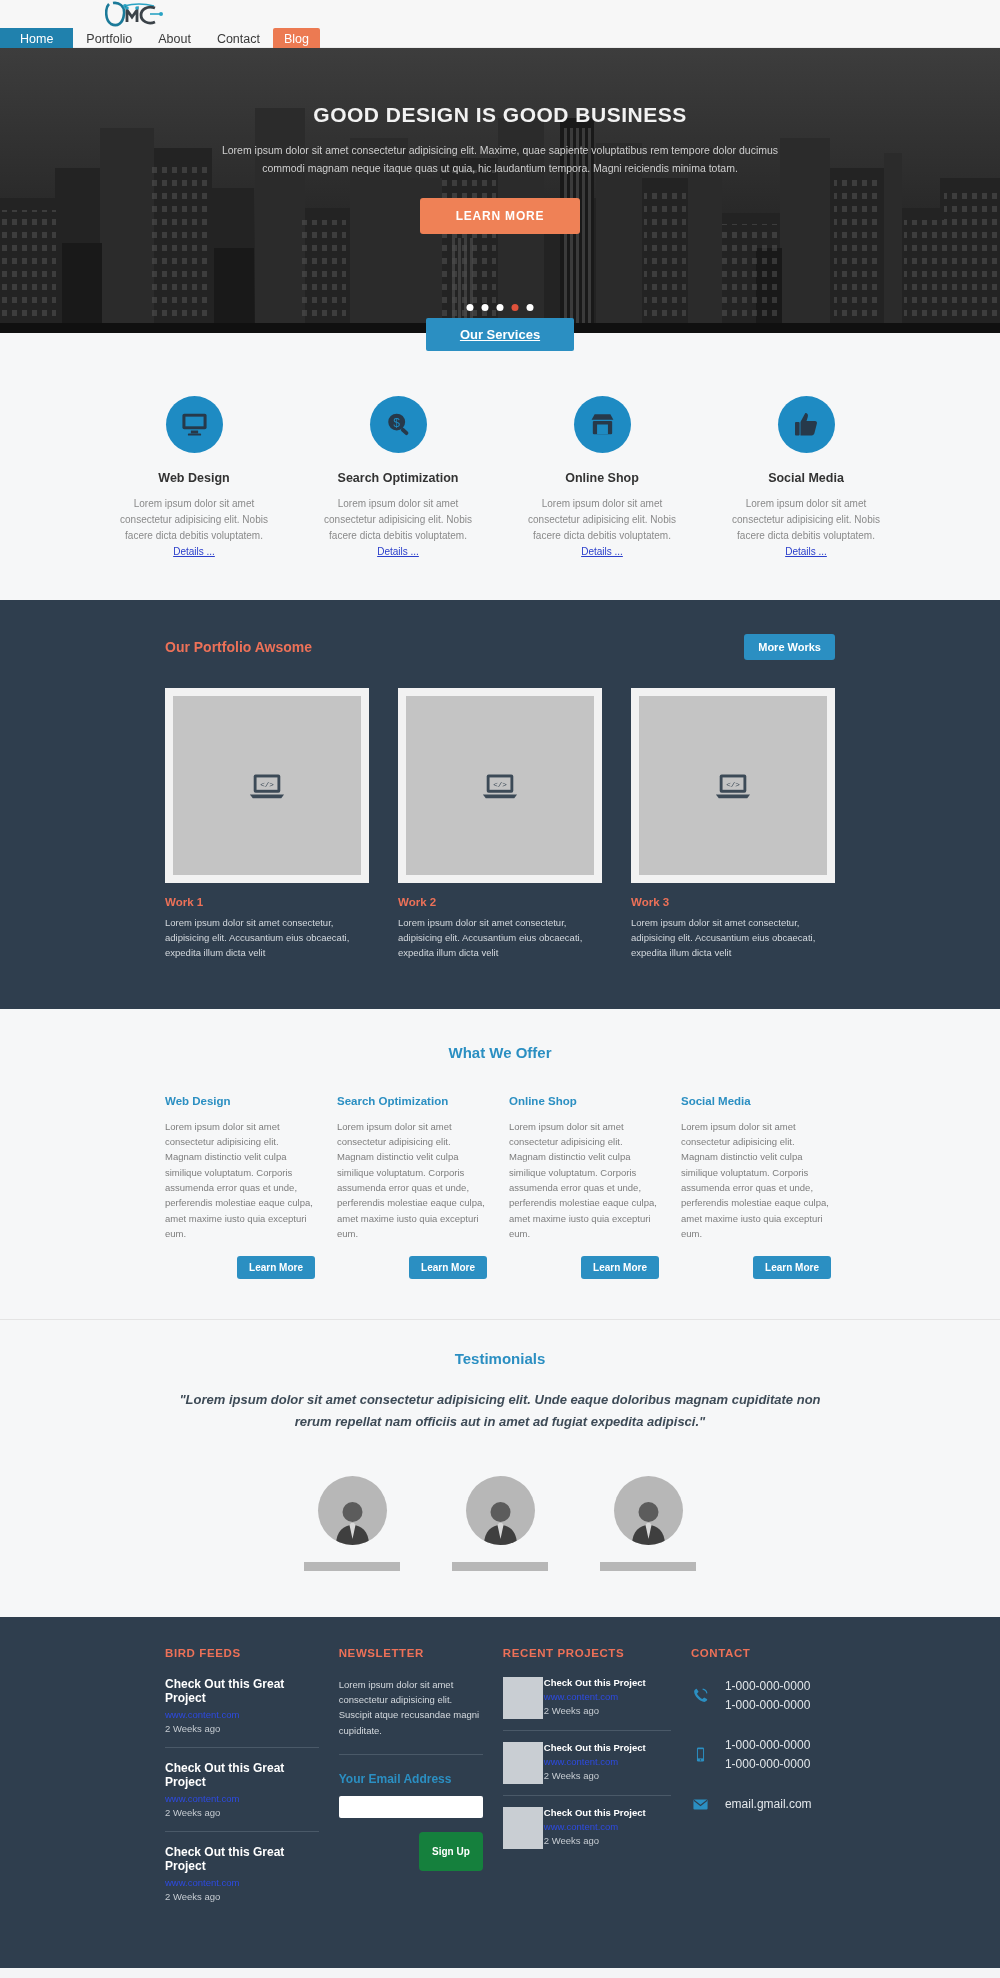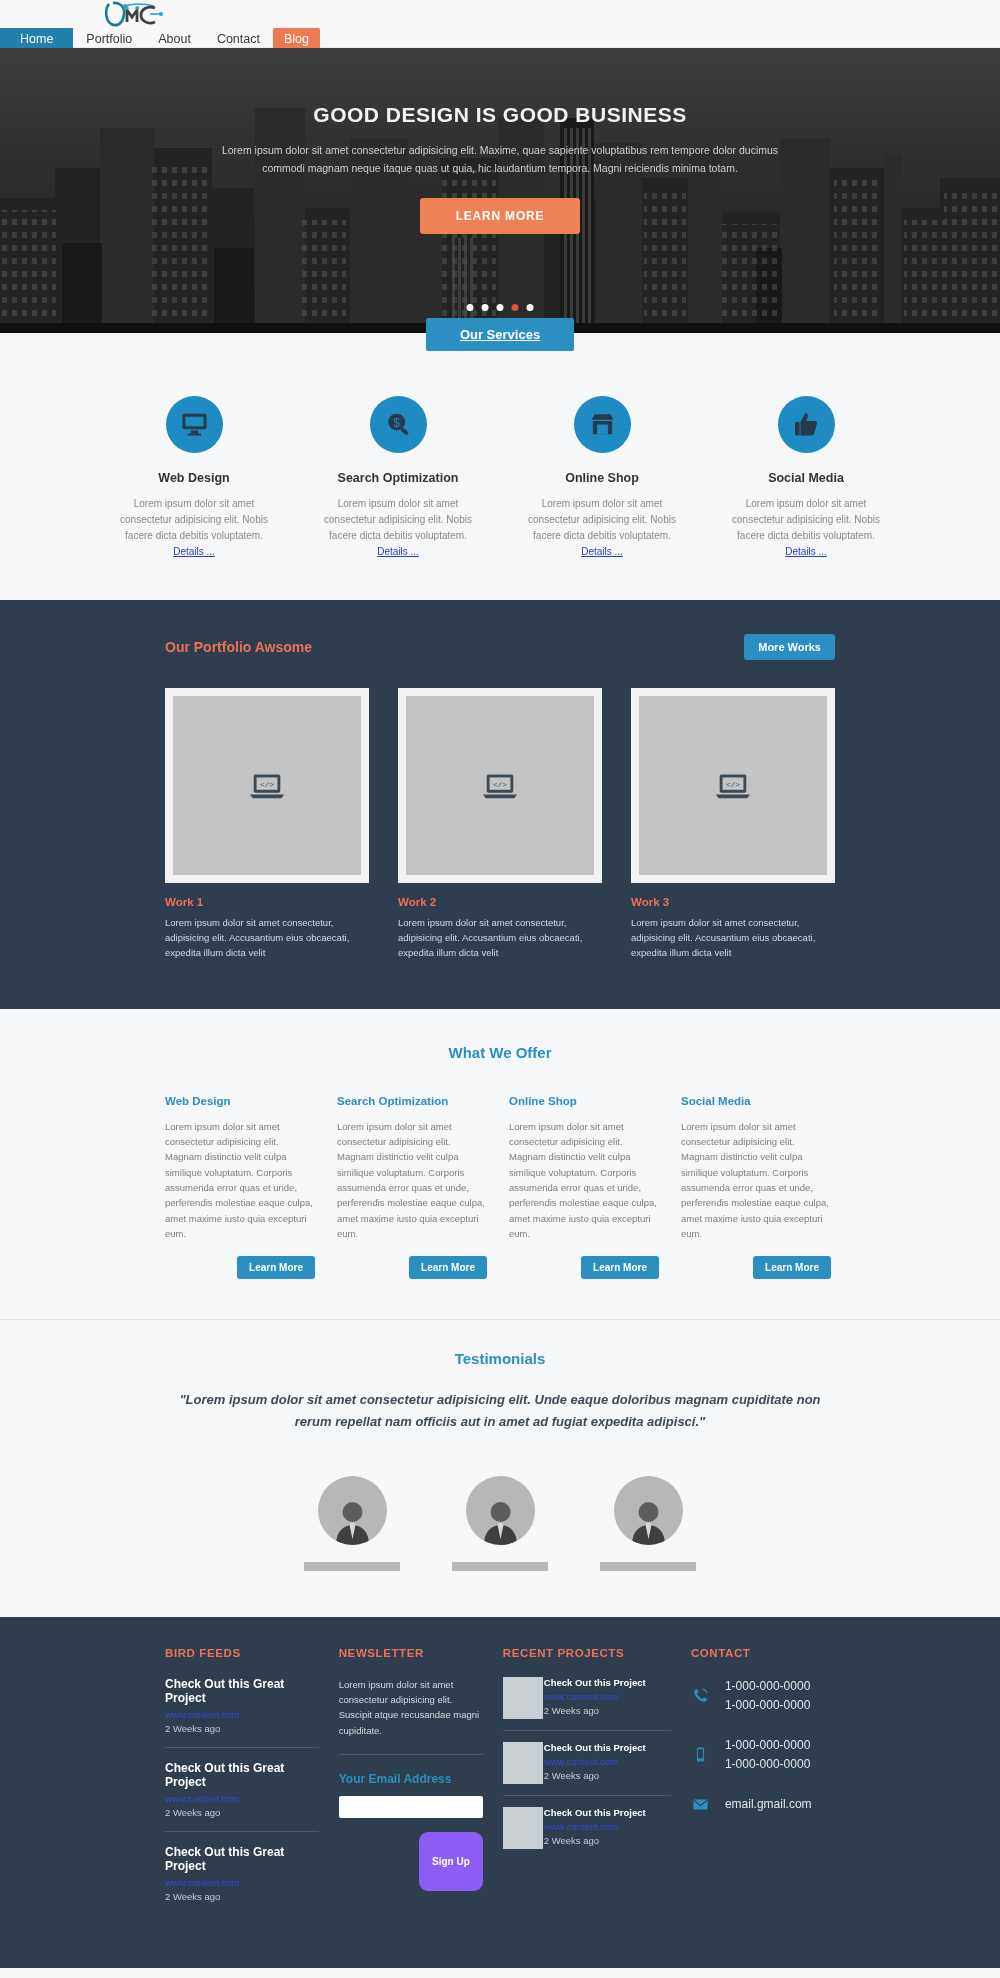--- a/index.html
+++ b/index.html
@@ -307,23 +307,23 @@
   .feed-time { color:#c6ccd2; font-size: 9.5px; }
   .news-text { font-size: 9.5px; line-height: 1.6; color:#d4d9de; padding-bottom: 16px; border-bottom: 1px solid #4a5968; }
   .news-label { color:#2b8fc2; font-size: 12px; font-weight: bold; margin: 17px 0 10px; }
   .news-input {
     width: 100%; height: 22px; background:#fff;
     border: none; border-radius: 2px;
     font-family: inherit; font-size: 10px; padding: 0 5px;
   }
   .news-btn-row { display:flex; justify-content:flex-end; margin-top: 14px; }
   .news-btn {
-    background:#8b5cf6; color:#fff; border:none;
-    font-size:10px; font-weight:bold; padding: 24px 13px;
-    border-radius: 9px; cursor:pointer; font-family: inherit;
+    background:#15803d; color:#fff; border:none;
+    font-size:10px; font-weight:bold; padding: 14px 13px;
+    border-radius: 4px; cursor:pointer; font-family: inherit;
   }
   .proj-item { display:flex; gap: 1px; padding-bottom: 11px; border-bottom: 1px solid #4a5968; margin-bottom: 11px; }
   .proj-item:last-child { border-bottom:none; }
   .proj-thumb { width: 40px; height: 42px; background:#c9ced3; flex:none; cursor:pointer; }
   .proj-title { color:#fff; font-size:9.5px; font-weight:bold; margin-bottom:3px; }
   .contact-row { display:flex; align-items:center; gap: 14px; margin-bottom: 22px; }
   .contact-ico { width: 20px; flex:none; display:flex; justify-content:center; }
   .contact-val { font-size: 12px; line-height: 1.55; color:#e3e7ea; }
 </style>
 </head>

